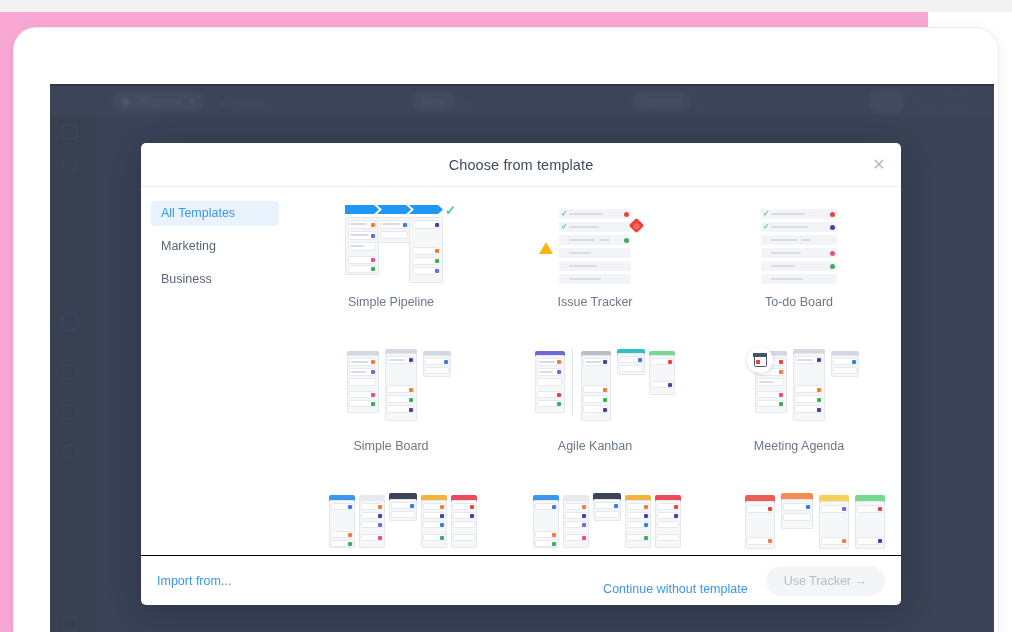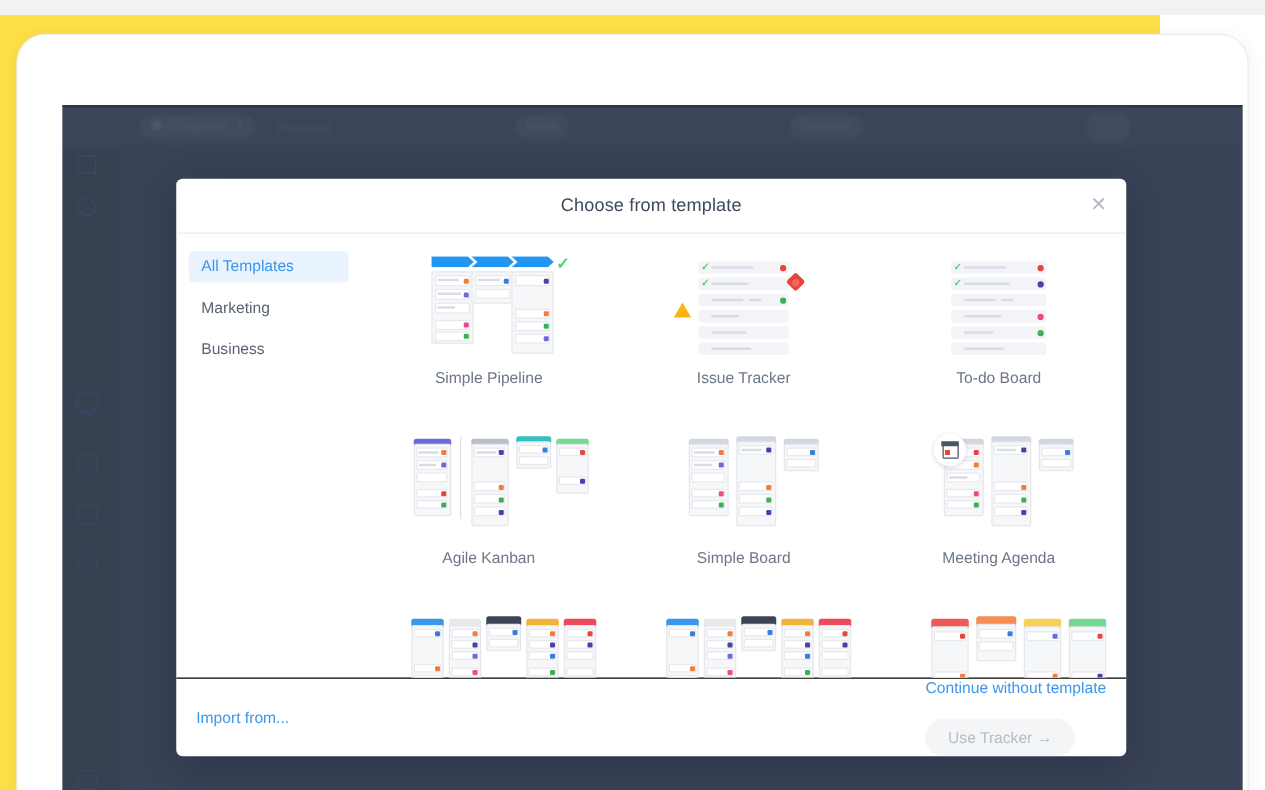--- a/index.html
+++ b/index.html
@@ -7,21 +7,21 @@
     width: 1012px; height: 632px;
     overflow: hidden;
     font-family: "Liberation Sans", sans-serif;
     background: #ffffff;
   }
 
   
   .page {
     position: relative;
     width: 928px; height: 632px;
-    background: #fde047;
+    background: #f9a8d4;
   }
   .top-strip {
     position: absolute; left: 0; top: 0;
     width: 1012px; height: 12px;
     background: #f2f2f2;
   }
   .device-frame {
     position: absolute;
     left: 14px; top: 28px;
     width: 984px; height: 604px;
@@ -309,23 +309,22 @@
   }
   .link-blue {
     color: #3b96ed;
     font-size: 12.5px;
     cursor: pointer;
     white-space: nowrap;
   }
   .footer-right {
     margin-left: auto;
     display: flex;
-    align-items: flex-start;
+    align-items: flex-end;
     gap: 18px;
-    flex-direction: column;
   }
   .use-tpl-btn {
     background: #f4f5f7;
     color: #b6bcc6;
     font-size: 12.5px;
     border: none;
     border-radius: 16px;
     padding: 8px 18px;
     cursor: default;
     font-family: "Liberation Sans", sans-serif;
@@ -472,20 +471,57 @@
                   <div class="ln" style="left:40px; top:64px; width:24px;"></div>
                   <div class="dot" style="left:99px; top:63px; width:5px; height:5px; border-radius:50%; background:#3fae5a;"></div>
                   <div class="row-item" style="left:30px; top:73px; width:76px;"></div>
                   <div class="ln" style="left:40px; top:77px; width:32px;"></div>
                 </div>
                 <div class="tpl-label">To-do Board</div>
               </div>
 
               <div class="tpl-cell">
                 <div class="thumb">
+                  <div class="colhead" style="left:24px; top:6px; width:32px; height:6px; background:#d3d8e0;"></div>
+                  <div class="col" style="left:24px; top:10px; width:32px; height:58px;"></div>
+                  <div class="card" style="left:26px; top:13px; width:27px; height:8px;"></div>
+                  <div class="ln" style="left:28px; top:16px; width:17px;"></div>
+                  <div class="dot" style="left:48px; top:15px; background:#f47b3a;"></div>
+                  <div class="card" style="left:26px; top:23px; width:27px; height:8px;"></div>
+                  <div class="ln" style="left:28px; top:26px; width:15px;"></div>
+                  <div class="dot" style="left:48px; top:25px; background:#6e6bd8;"></div>
+                  <div class="card" style="left:26px; top:33px; width:27px; height:8px;"></div>
+                  <div class="card" style="left:26px; top:46px; width:27px; height:7px;"></div>
+                  <div class="dot" style="left:48px; top:48px; background:#ec4a8a;"></div>
+                  <div class="card" style="left:26px; top:55px; width:27px; height:7px;"></div>
+                  <div class="dot" style="left:48px; top:57px; background:#3fae5a;"></div>
+
+                  <div class="colhead" style="left:62px; top:4px; width:32px; height:6px; background:#d3d8e0;"></div>
+                  <div class="col" style="left:62px; top:8px; width:32px; height:68px;"></div>
+                  <div class="card" style="left:64px; top:11px; width:27px; height:8px;"></div>
+                  <div class="ln" style="left:66px; top:14px; width:16px;"></div>
+                  <div class="dot" style="left:86px; top:13px; background:#4b3fa8;"></div>
+                  <div class="card" style="left:64px; top:40px; width:27px; height:8px;"></div>
+                  <div class="dot" style="left:86px; top:43px; background:#f47b3a;"></div>
+                  <div class="card" style="left:64px; top:50px; width:27px; height:8px;"></div>
+                  <div class="dot" style="left:86px; top:53px; background:#3fae5a;"></div>
+                  <div class="card" style="left:64px; top:60px; width:27px; height:8px;"></div>
+                  <div class="dot" style="left:86px; top:63px; background:#4b3fa8;"></div>
+
+                  <div class="colhead" style="left:100px; top:6px; width:28px; height:6px; background:#d3d8e0;"></div>
+                  <div class="col" style="left:100px; top:10px; width:28px; height:22px;"></div>
+                  <div class="card" style="left:102px; top:13px; width:24px; height:7px;"></div>
+                  <div class="dot" style="left:121px; top:15px; background:#3b7ddd;"></div>
+                  <div class="card" style="left:102px; top:22px; width:24px; height:7px;"></div>
+                </div>
+                <div class="tpl-label">Simple Board</div>
+              </div>
+
+              <div class="tpl-cell">
+                <div class="thumb">
                   <div class="colhead" style="left:8px; top:6px; width:30px; height:6px; background:#6e6bd8;"></div>
                   <div class="col" style="left:8px; top:10px; width:30px; height:58px;"></div>
                   <div class="card" style="left:10px; top:13px; width:25px; height:8px;"></div>
                   <div class="ln" style="left:12px; top:16px; width:16px;"></div>
                   <div class="dot" style="left:30px; top:15px; background:#f47b3a;"></div>
                   <div class="card" style="left:10px; top:23px; width:25px; height:8px;"></div>
                   <div class="ln" style="left:12px; top:26px; width:14px;"></div>
                   <div class="dot" style="left:30px; top:25px; background:#6e6bd8;"></div>
                   <div class="card" style="left:10px; top:33px; width:25px; height:8px;"></div>
                   <div class="card" style="left:10px; top:46px; width:25px; height:7px;"></div>
@@ -521,26 +557,25 @@
                   <div class="dot" style="left:141px; top:38px; background:#4b3fa8;"></div>
                 </div>
                 <div class="tpl-label">Agile Kanban</div>
               </div>
 
               <div class="tpl-cell">
                 <div class="thumb">
                   <div class="colhead" style="left:24px; top:6px; width:32px; height:6px; background:#d3d8e0;"></div>
                   <div class="col" style="left:24px; top:10px; width:32px; height:58px;"></div>
                   <div class="card" style="left:26px; top:13px; width:27px; height:8px;"></div>
-                  <div class="ln" style="left:28px; top:16px; width:17px;"></div>
-                  <div class="dot" style="left:48px; top:15px; background:#f47b3a;"></div>
+                  <div class="dot" style="left:48px; top:15px; background:#e8453c;"></div>
                   <div class="card" style="left:26px; top:23px; width:27px; height:8px;"></div>
-                  <div class="ln" style="left:28px; top:26px; width:15px;"></div>
-                  <div class="dot" style="left:48px; top:25px; background:#6e6bd8;"></div>
+                  <div class="dot" style="left:48px; top:25px; background:#f47b3a;"></div>
                   <div class="card" style="left:26px; top:33px; width:27px; height:8px;"></div>
+                  <div class="ln" style="left:28px; top:36px; width:15px;"></div>
                   <div class="card" style="left:26px; top:46px; width:27px; height:7px;"></div>
                   <div class="dot" style="left:48px; top:48px; background:#ec4a8a;"></div>
                   <div class="card" style="left:26px; top:55px; width:27px; height:7px;"></div>
                   <div class="dot" style="left:48px; top:57px; background:#3fae5a;"></div>
 
                   <div class="colhead" style="left:62px; top:4px; width:32px; height:6px; background:#d3d8e0;"></div>
                   <div class="col" style="left:62px; top:8px; width:32px; height:68px;"></div>
                   <div class="card" style="left:64px; top:11px; width:27px; height:8px;"></div>
                   <div class="ln" style="left:66px; top:14px; width:16px;"></div>
                   <div class="dot" style="left:86px; top:13px; background:#4b3fa8;"></div>
@@ -549,56 +584,20 @@
                   <div class="card" style="left:64px; top:50px; width:27px; height:8px;"></div>
                   <div class="dot" style="left:86px; top:53px; background:#3fae5a;"></div>
                   <div class="card" style="left:64px; top:60px; width:27px; height:8px;"></div>
                   <div class="dot" style="left:86px; top:63px; background:#4b3fa8;"></div>
 
                   <div class="colhead" style="left:100px; top:6px; width:28px; height:6px; background:#d3d8e0;"></div>
                   <div class="col" style="left:100px; top:10px; width:28px; height:22px;"></div>
                   <div class="card" style="left:102px; top:13px; width:24px; height:7px;"></div>
                   <div class="dot" style="left:121px; top:15px; background:#3b7ddd;"></div>
                   <div class="card" style="left:102px; top:22px; width:24px; height:7px;"></div>
-                </div>
-                <div class="tpl-label">Simple Board</div>
-              </div>
-
-              <div class="tpl-cell">
-                <div class="thumb">
-                  <div class="colhead" style="left:24px; top:6px; width:32px; height:6px; background:#d3d8e0;"></div>
-                  <div class="col" style="left:24px; top:10px; width:32px; height:58px;"></div>
-                  <div class="card" style="left:26px; top:13px; width:27px; height:8px;"></div>
-                  <div class="dot" style="left:48px; top:15px; background:#e8453c;"></div>
-                  <div class="card" style="left:26px; top:23px; width:27px; height:8px;"></div>
-                  <div class="dot" style="left:48px; top:25px; background:#f47b3a;"></div>
-                  <div class="card" style="left:26px; top:33px; width:27px; height:8px;"></div>
-                  <div class="ln" style="left:28px; top:36px; width:15px;"></div>
-                  <div class="card" style="left:26px; top:46px; width:27px; height:7px;"></div>
-                  <div class="dot" style="left:48px; top:48px; background:#ec4a8a;"></div>
-                  <div class="card" style="left:26px; top:55px; width:27px; height:7px;"></div>
-                  <div class="dot" style="left:48px; top:57px; background:#3fae5a;"></div>
-
-                  <div class="colhead" style="left:62px; top:4px; width:32px; height:6px; background:#d3d8e0;"></div>
-                  <div class="col" style="left:62px; top:8px; width:32px; height:68px;"></div>
-                  <div class="card" style="left:64px; top:11px; width:27px; height:8px;"></div>
-                  <div class="ln" style="left:66px; top:14px; width:16px;"></div>
-                  <div class="dot" style="left:86px; top:13px; background:#4b3fa8;"></div>
-                  <div class="card" style="left:64px; top:40px; width:27px; height:8px;"></div>
-                  <div class="dot" style="left:86px; top:43px; background:#f47b3a;"></div>
-                  <div class="card" style="left:64px; top:50px; width:27px; height:8px;"></div>
-                  <div class="dot" style="left:86px; top:53px; background:#3fae5a;"></div>
-                  <div class="card" style="left:64px; top:60px; width:27px; height:8px;"></div>
-                  <div class="dot" style="left:86px; top:63px; background:#4b3fa8;"></div>
-
-                  <div class="colhead" style="left:100px; top:6px; width:28px; height:6px; background:#d3d8e0;"></div>
-                  <div class="col" style="left:100px; top:10px; width:28px; height:22px;"></div>
-                  <div class="card" style="left:102px; top:13px; width:24px; height:7px;"></div>
-                  <div class="dot" style="left:121px; top:15px; background:#3b7ddd;"></div>
-                  <div class="card" style="left:102px; top:22px; width:24px; height:7px;"></div>
 
                   <div class="cal-badge" style="left:16px; top:2px;">
                     <div class="cal-icon"></div>
                   </div>
                 </div>
                 <div class="tpl-label">Meeting Agenda</div>
               </div>
 
               <div class="tpl-cell">
                 <div class="thumb">

